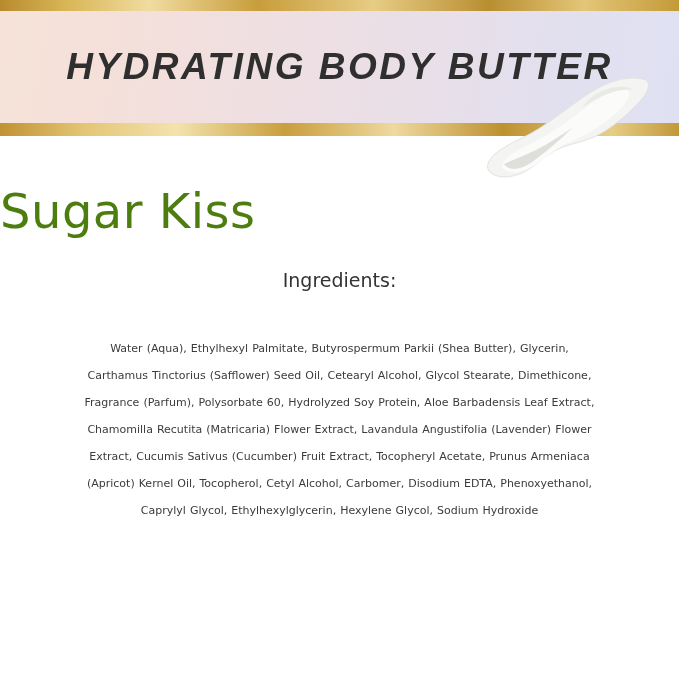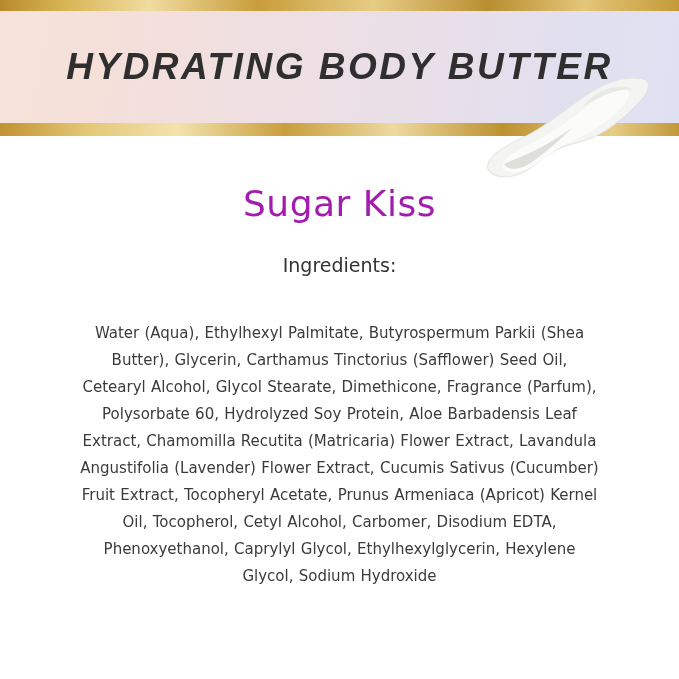--- a/index.html
+++ b/index.html
@@ -80,44 +80,44 @@
     top: 72px;
     left: 478px;
     width: 175px;
     height: 110px;
     pointer-events: none;
   }
 
   
   .product-name {
     margin-top: 38px;
-    text-align: center;
+    text-align: left;
     font-family: "DejaVu Sans", sans-serif;
-    font-size: 36px;
+    font-size: 48px;
     font-weight: normal;
-    color: #a21caf;
+    color: #4d7c0f;
     letter-spacing: 0.5px;
   }
 
   
   .ingredients-block {
     margin: 0 auto;
     padding-top: 30px;
     width: 520px;
     text-align: center;
   }
   .ingredients-heading {
     font-family: "DejaVu Sans", sans-serif;
     font-size: 19px;
     color: #333333;
     margin-bottom: 10px;
   }
   .ingredients-text {
     font-family: "DejaVu Sans", sans-serif;
-    font-size: 15px;
+    font-size: 11px;
     line-height: 27px;
     color: #3b3b3b;
     text-align: center;
     word-spacing: 0.5px;
     margin-top: 44px;
   }
 </style>
 </head>
 <body>
 

